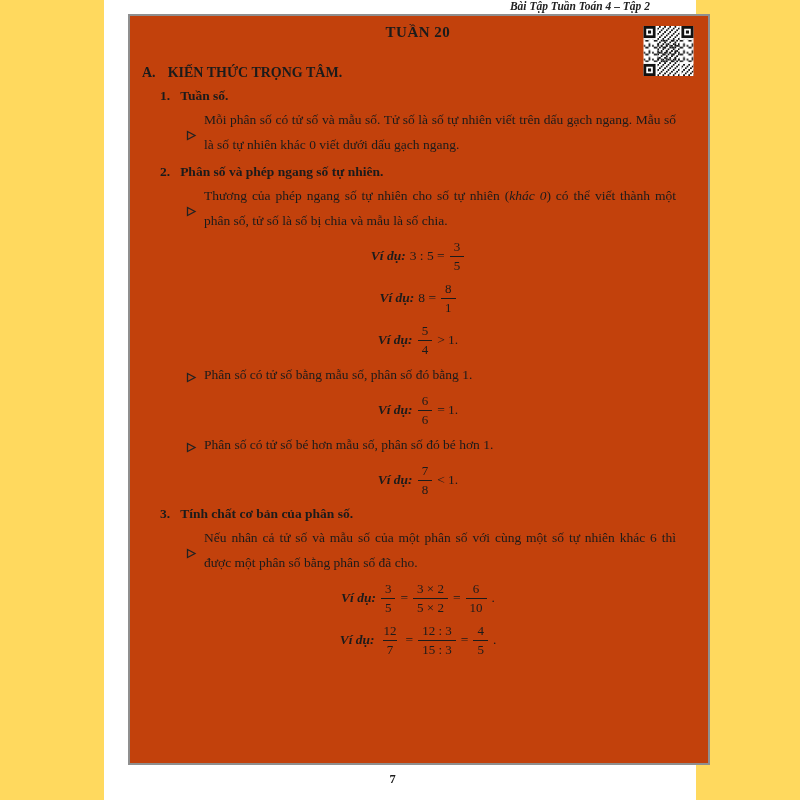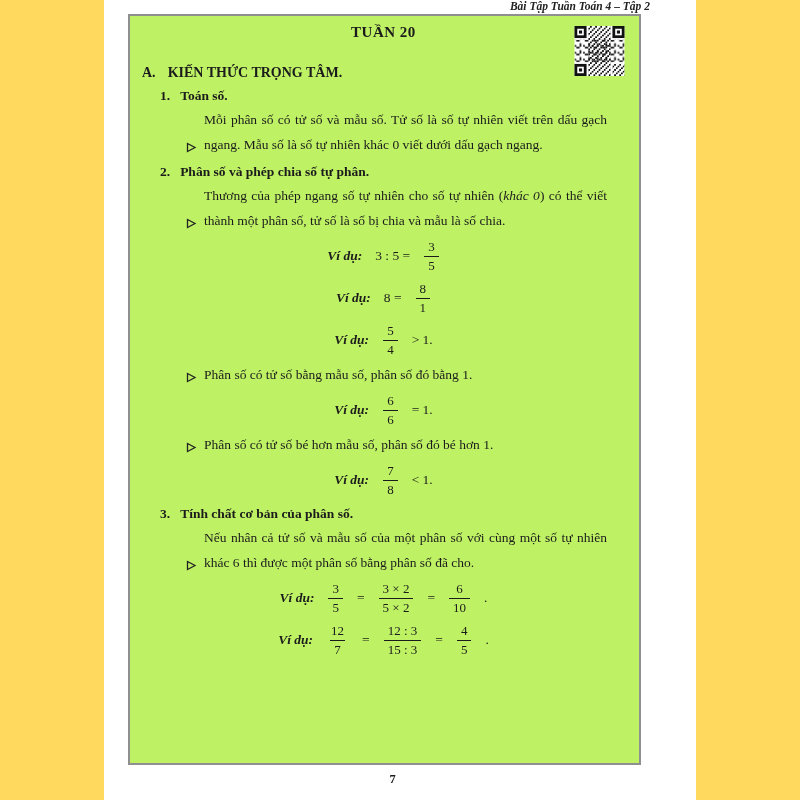--- a/index.html
+++ b/index.html
@@ -12,47 +12,47 @@
   .band.left{left:0;width:104px;}
   .band.right{left:696px;width:104px;}
 
   .running-head{
     position:absolute;top:0;left:104px;width:546px;height:30px;
     text-align:right;font-size:11.5px;font-weight:bold;font-style:italic;
     color:#222;line-height:13px;padding-right:2px;
   }
 
   .page-box{
-    position:absolute;left:128px;top:14px;width:513px;height:751px;
-    border:2px solid #8f8f8f;background:#bef264;box-sizing:border-box;
+    position:absolute;left:128px;top:14px;width:582px;height:751px;
+    border:2px solid #8f8f8f;background:#c2410c;box-sizing:border-box;
   }
   .page-inner{position:relative;padding:5px 14px 0 12px;height:100%;box-sizing:border-box;}
 
   .week-title{
     text-align:center;font-size:15px;font-weight:bold;letter-spacing:.5px;
     margin-top:3px;
   }
 
   .qr{position:absolute;top:10px;right:12px;width:55px;height:50px;}
 
   .sec-heading{
     font-weight:bold;font-size:14px;margin-top:24px;display:flex;gap:12px;
   }
   .num-item{
     font-weight:bold;font-size:13.5px;margin:7px 0 2px 18px;display:flex;gap:10px;
   }
   .bullet-row{
-    display:flex;margin:3px 16px 2px 44px;align-items:flex-end;
+    display:flex;margin:3px 16px 2px 44px;align-items:center;
   }
   .bullet-icon{flex:0 0 18px;padding-top:7px;}
   .bullet-text{
     flex:1;font-size:13.5px;line-height:25px;text-align:justify;padding-right:2px;
   }
   .example-row{
-    display:flex;justify-content:center;align-items:center;gap:13px;
+    display:flex;justify-content:center;align-items:center;gap:4px;
     font-size:13.5px;margin:4px 0 3px 0;height:38px;
   }
   .vd-label{font-weight:bold;font-style:italic;}
   .frac{
     display:inline-flex;flex-direction:column;align-items:center;
     vertical-align:middle;line-height:1.2;font-size:13px;margin:0 1px;
   }
   .frac .num{padding:0 4px 1px 4px;}
   .frac .den{border-top:1.2px solid #1b1b1b;padding:1px 4px 0 4px;}
 
@@ -106,34 +106,34 @@
       </svg>
     </div>
 
     <div class="sec-heading">
       <span>A.</span>
       <span>KIẾN THỨC TRỌNG TÂM.</span>
     </div>
 
     <div class="num-item">
       <span>1.</span>
-      <span>Toán số.</span>
+      <span>Tuần số.</span>
     </div>
     <div class="bullet-row">
       <span class="bullet-icon">
         <svg width="11" height="11" viewBox="0 0 11 11">
             <path d="M1.5 1.5 L9 5.5 L1.5 9.5 Z" fill="none" stroke="#222" stroke-width="1.3"></path>
           </svg>
       </span>
       <span class="bullet-text">Mỗi phân số có tử số và mẫu số. Tử số là số tự nhiên viết trên dấu gạch ngang. Mẫu số là số tự nhiên khác 0 viết dưới dấu gạch ngang.</span>
     </div>
 
     <div class="num-item">
       <span>2.</span>
-      <span>Phân số và phép chia số tự phân.</span>
+      <span>Phân số và phép ngang số tự nhiên.</span>
     </div>
 
     <div class="bullet-row">
       <span class="bullet-icon">
         <svg width="11" height="11" viewBox="0 0 11 11">
             <path d="M1.5 1.5 L9 5.5 L1.5 9.5 Z" fill="none" stroke="#222" stroke-width="1.3"></path>
           </svg>
       </span>
       <span class="bullet-text"><span>Thương của phép ngang số tự nhiên cho số tự nhiên (</span><i>khác 0</i><span>) có thể viết thành một phân số, tử số là số bị chia và mẫu là số chia.</span></span>
     </div>

